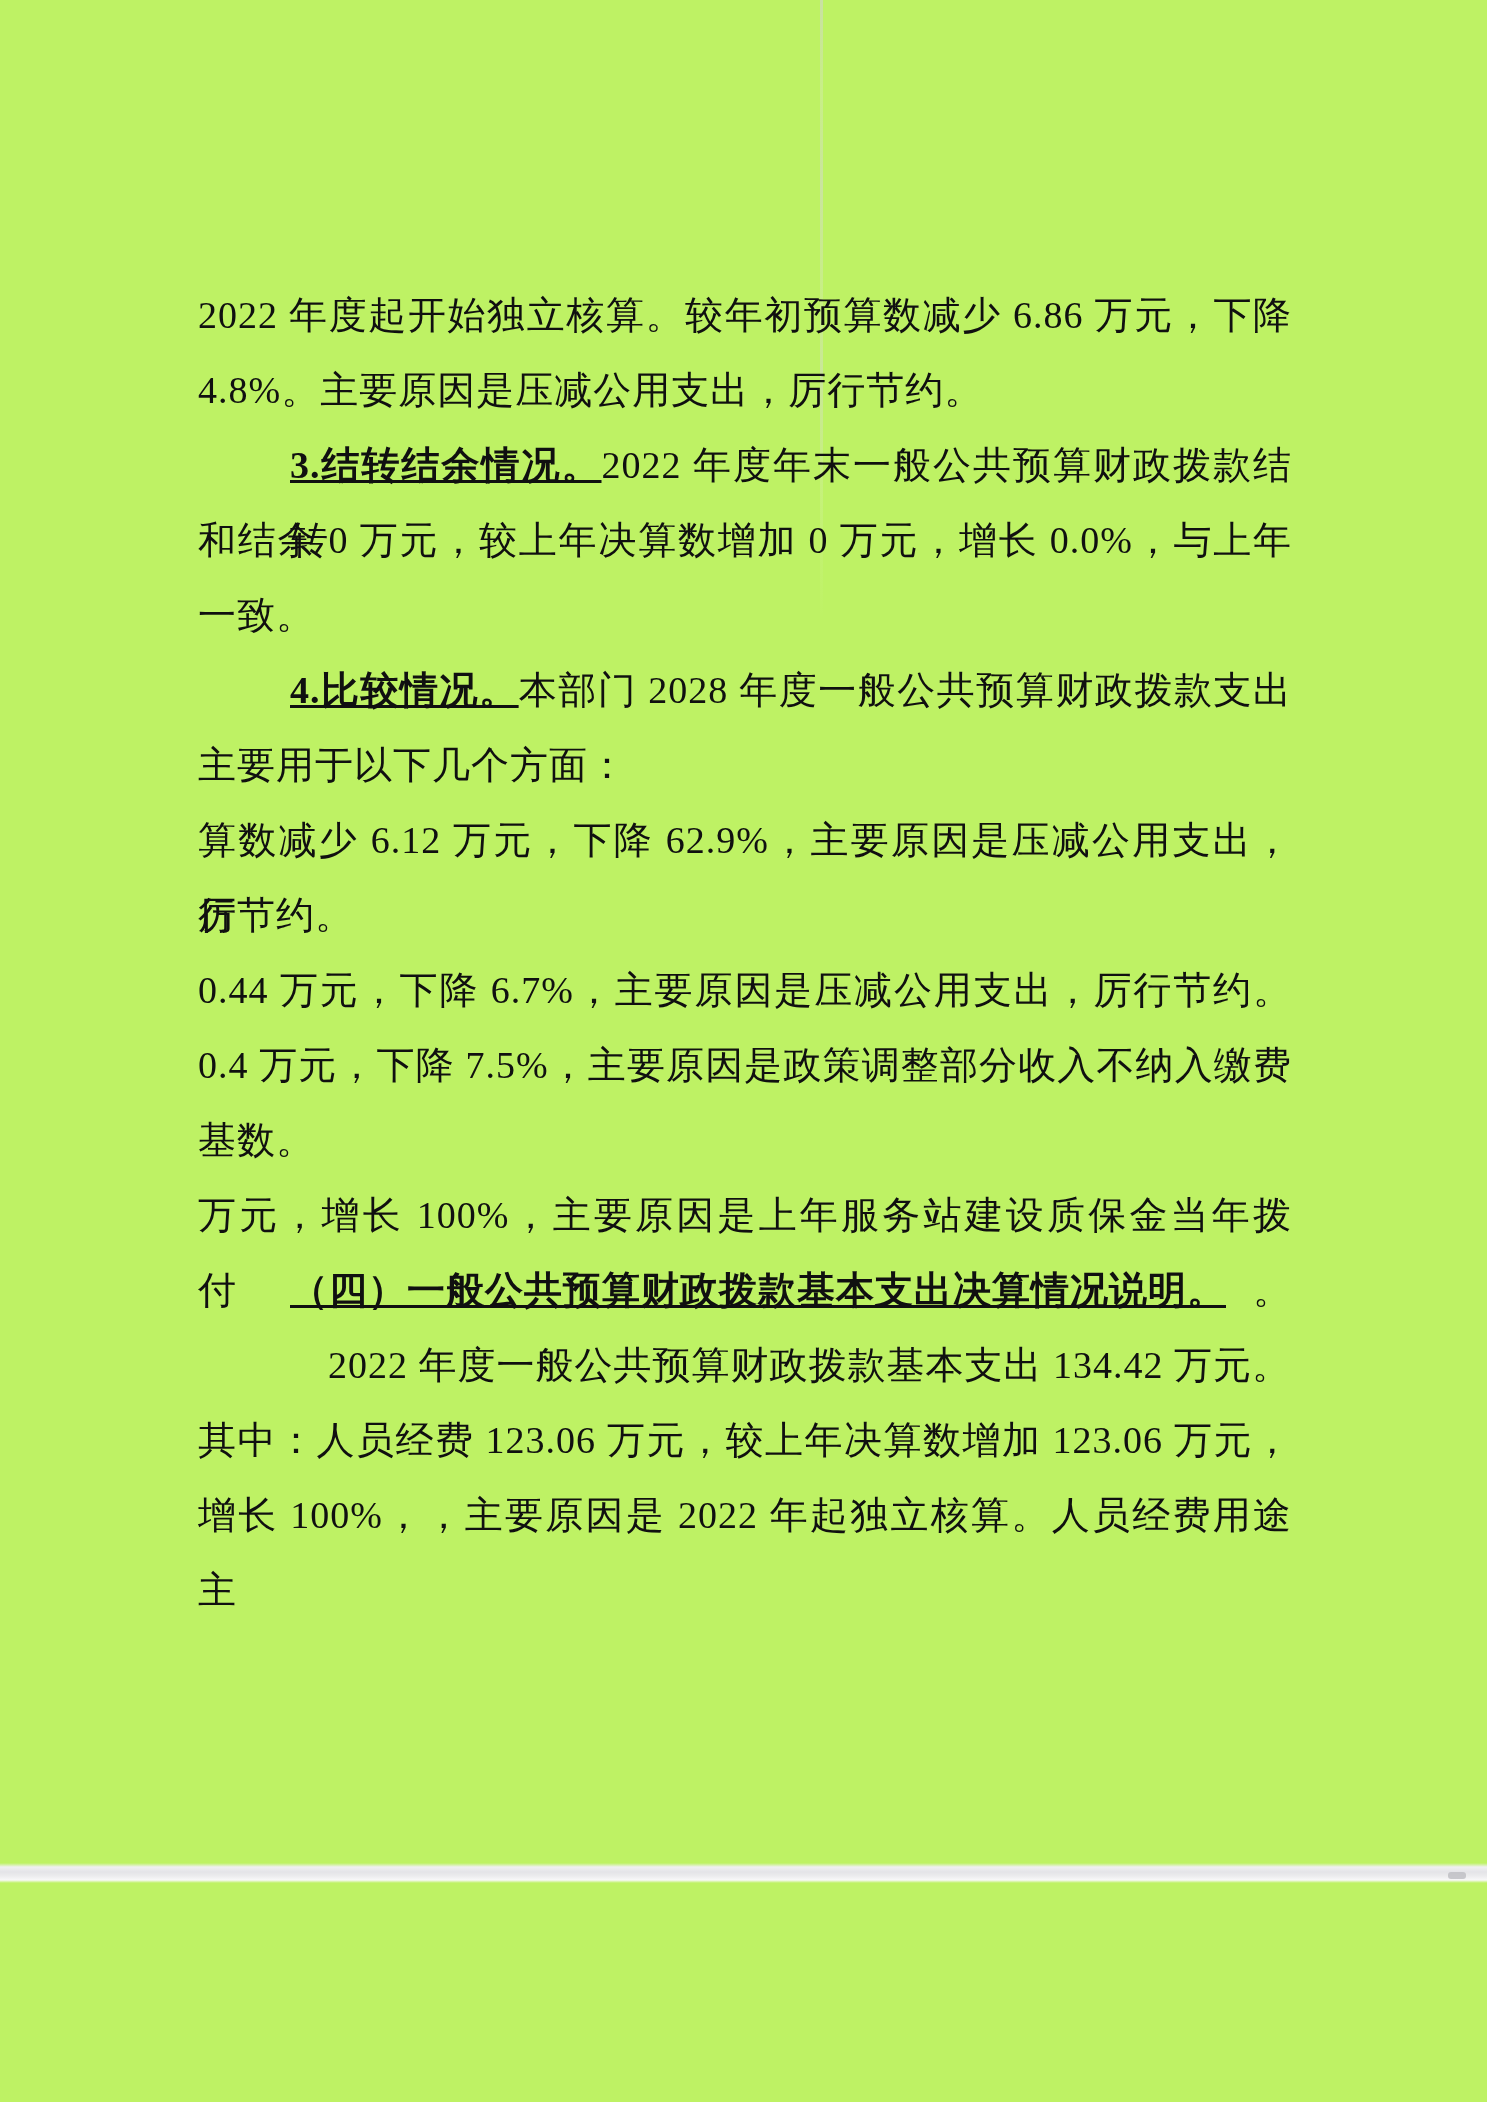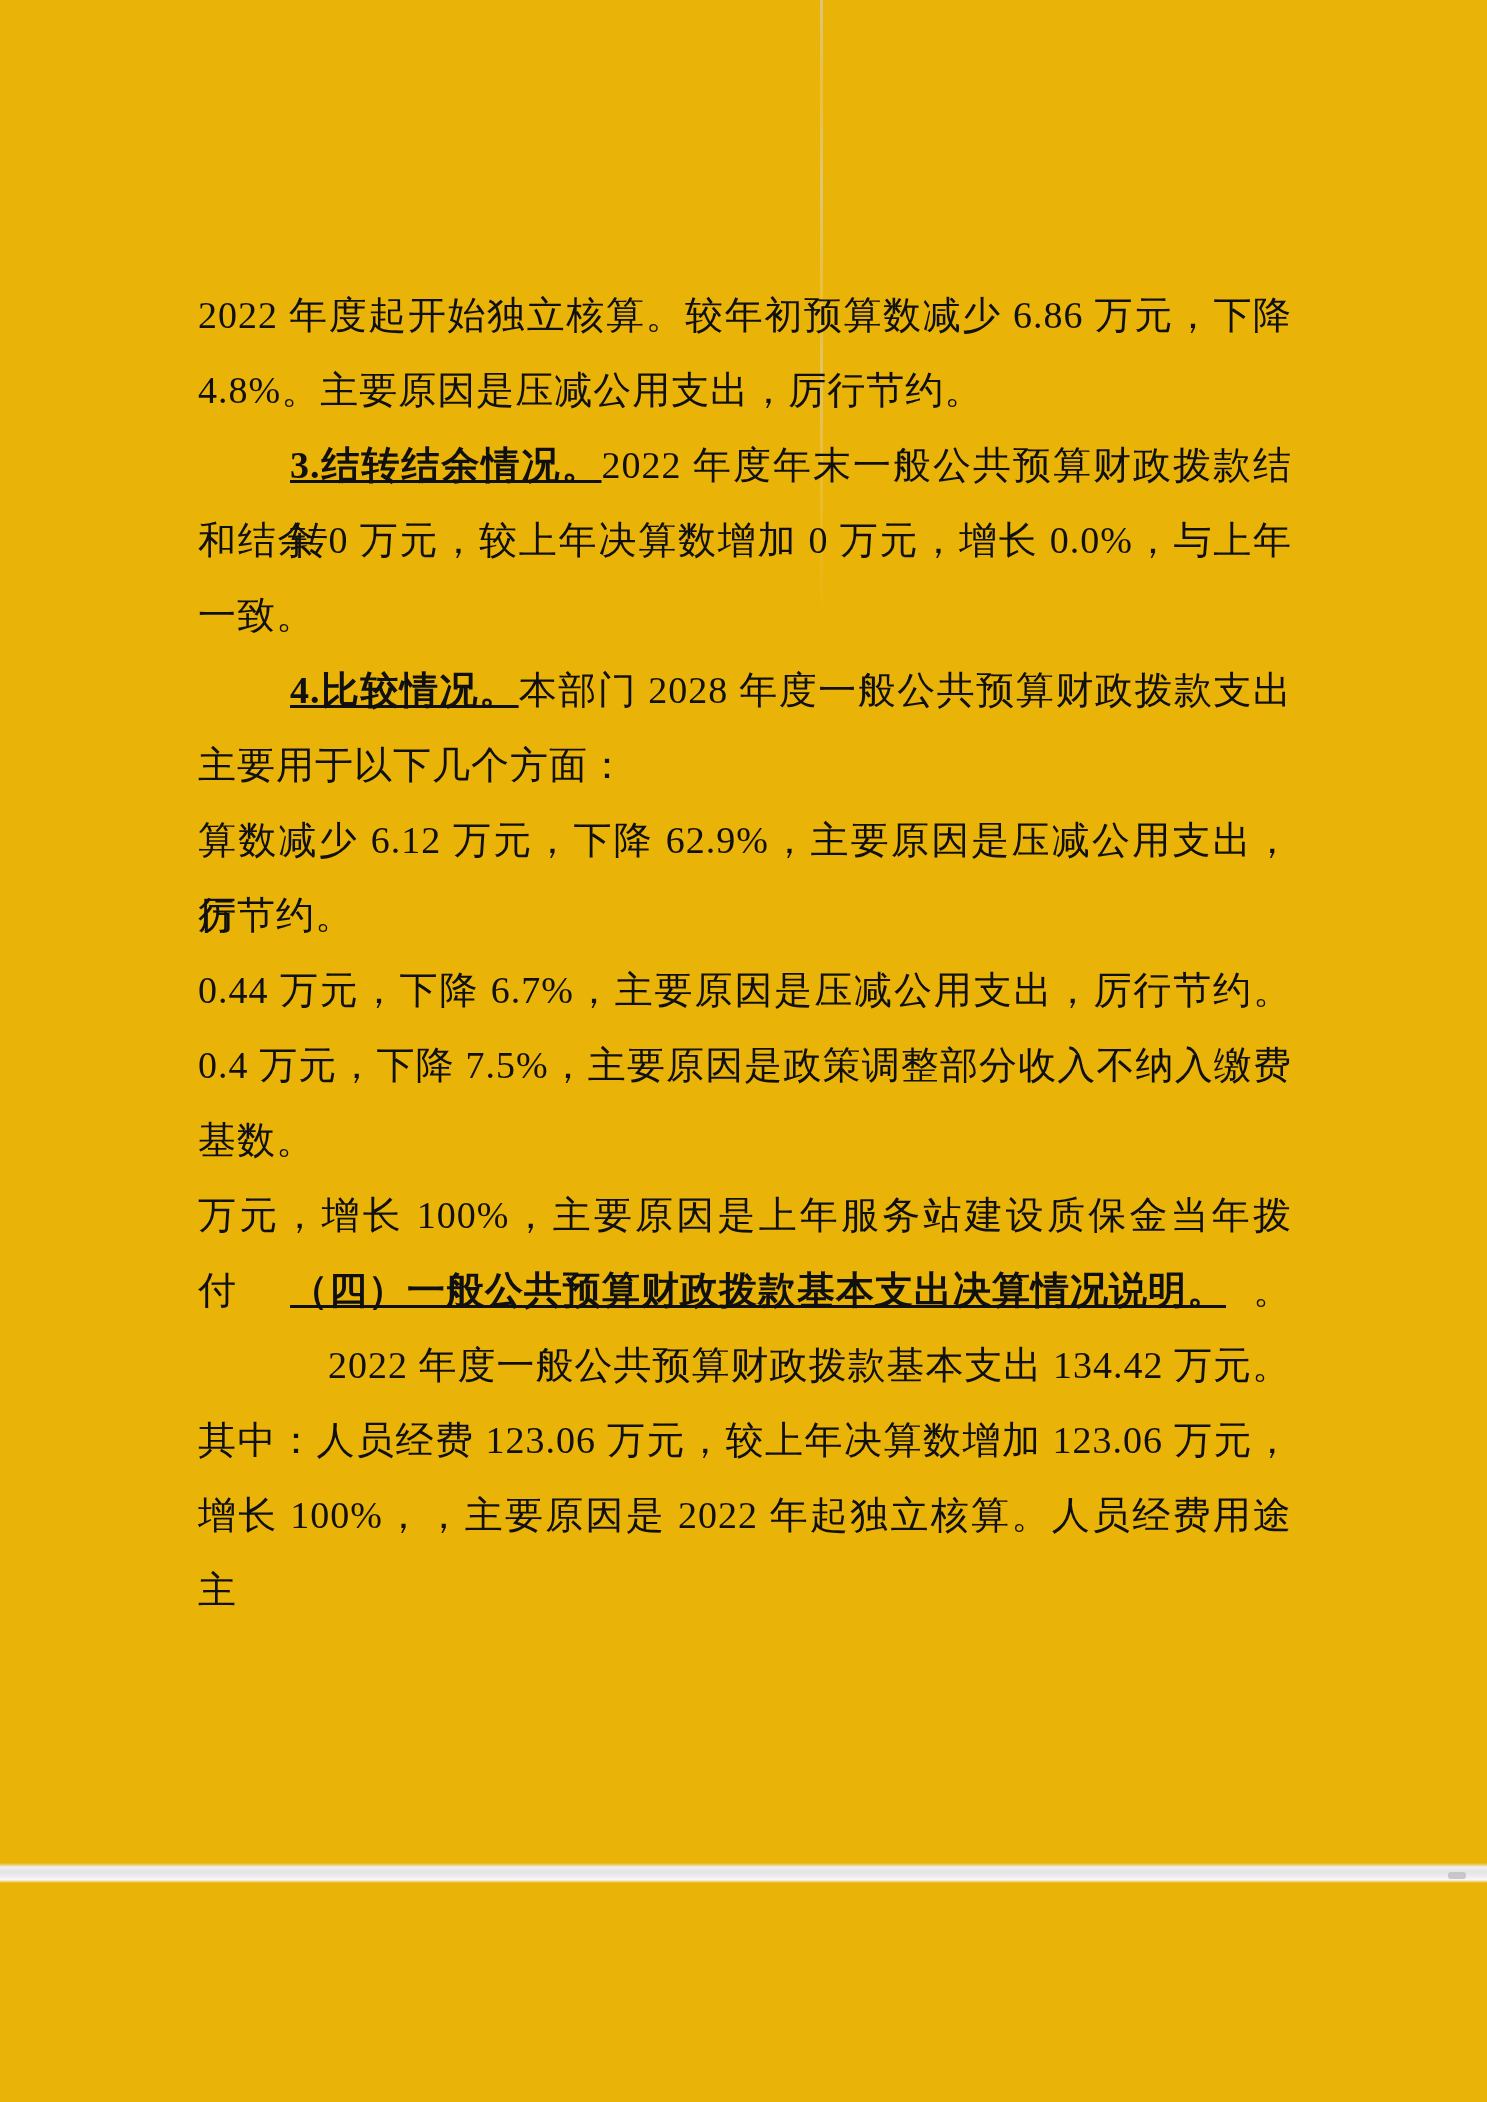--- a/index.html
+++ b/index.html
@@ -4,21 +4,21 @@
 <style>
   html, body { margin: 0; padding: 0; }
   body {
     width: 1487px; height: 2102px;
     background: #ffffff;
     font-family: "Liberation Serif", "DejaVu Serif", serif;
   }
   .page {
     position: relative;
     width: 1487px; height: 2102px;
-    background: #eab308;
+    background: #bef264;
     overflow: hidden;
     color: #0f0f0f;
   }
   .textblock {
     position: absolute;
     left: 198px; top: 278px;
     width: 1094px;
   }
   .line {
     height: 75px;

